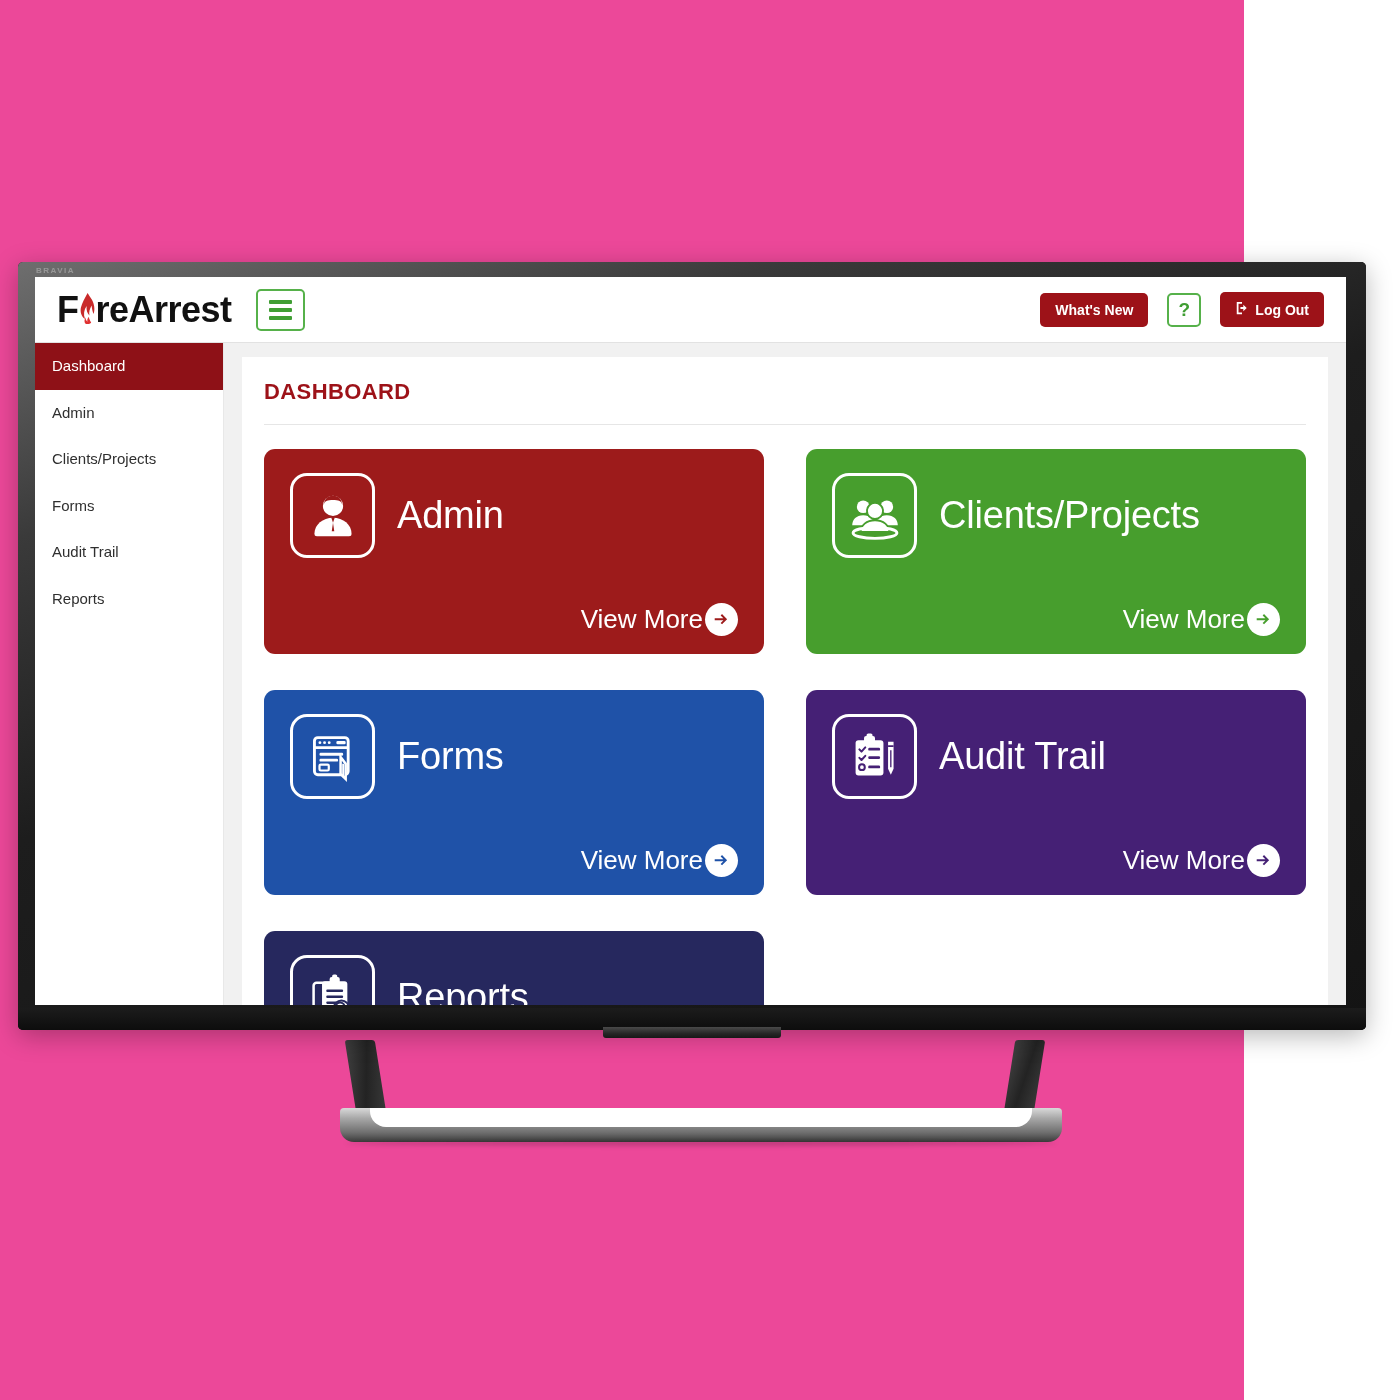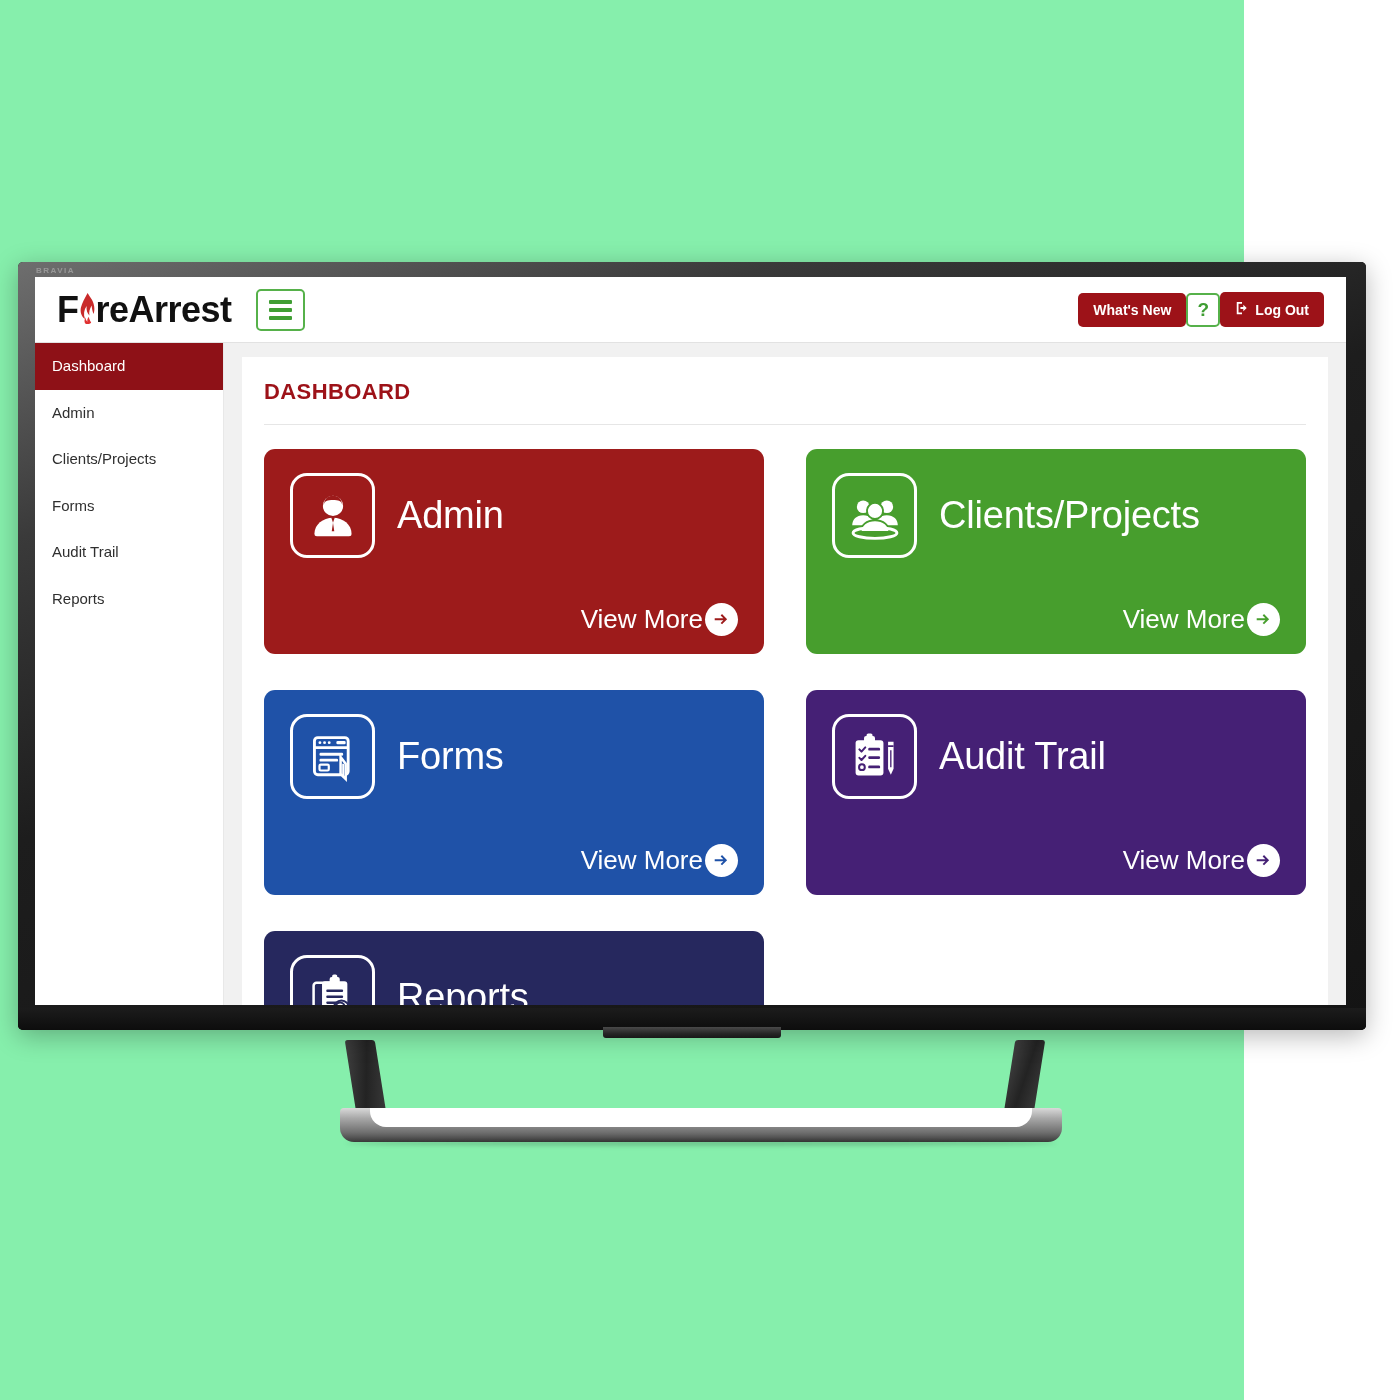--- a/index.html
+++ b/index.html
@@ -9,21 +9,21 @@
     height: 1400px;
     background: #ffffff;
     font-family: "Liberation Sans", sans-serif;
     overflow: hidden;
   }
 
   #stage {
     position: relative;
     width: 1244px;
     height: 1400px;
-    background: #86efac;
+    background: #ec4899;
   }
 
   
   .tv-frame {
     position: absolute;
     left: 18px;
     top: 262px;
     width: 1348px;
     height: 768px;
     background: #151515;
@@ -172,20 +172,21 @@
     display: block;
     width: 23px;
     height: 4px;
     background: #3f9e33;
     border-radius: 1px;
   }
   .topbar-right {
     margin-left: auto;
     display: flex;
     align-items: center;
+    gap: 19px;
   }
   .btn-dark {
     background: #9d1218;
     color: #ffffff;
     border: none;
     border-radius: 5px;
     font-size: 14px;
     font-weight: bold;
     padding: 9px 15px;
     cursor: pointer;

